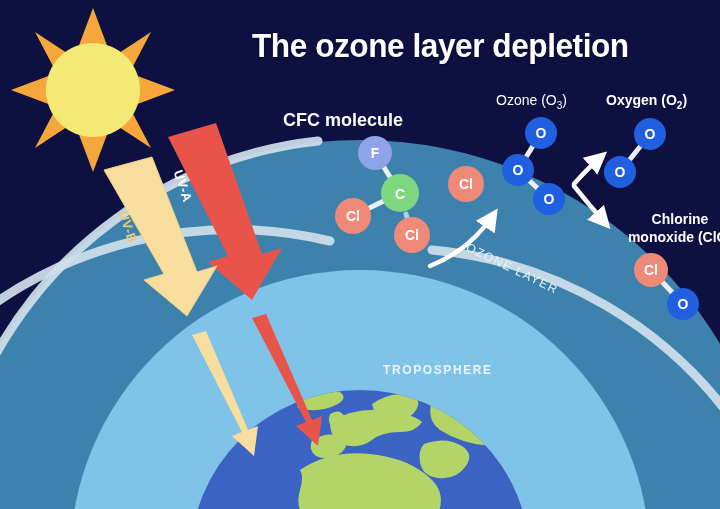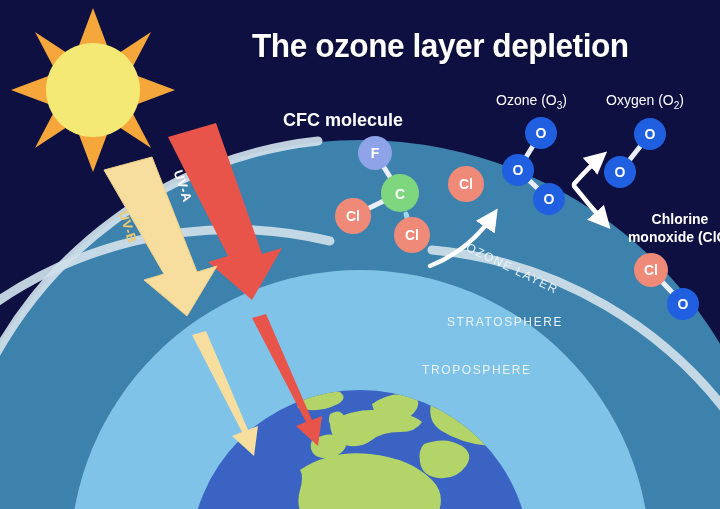--- a/index.html
+++ b/index.html
@@ -17,27 +17,27 @@
     left:252px; top:26px;
     font-size:34px; font-weight:bold;
     letter-spacing:-0.5px;
     font-family:"Liberation Sans Narrow","Liberation Sans",sans-serif;
     transform:scaleX(0.93);
     transform-origin:left top;
     text-shadow:0 1px 2px rgba(0,0,0,.45);
   }
   #lbl-cfc{left:283px;top:110px;font-size:18px;font-weight:600;}
   #lbl-ozone{left:479px;top:92px;font-size:14px;font-weight:400;margin-left:17px;}
-  #lbl-oxygen{left:606px;top:92px;font-size:14px;font-weight:400;}
+  #lbl-oxygen{left:606px;top:92px;font-size:14px;font-weight:700;}
   #lbl-clo{left:620px;top:210px;font-size:14px;font-weight:600;
            text-align:center;width:120px;line-height:18px;white-space:normal;}
   #lbl-strato{left:447px;top:315px;font-size:12px;letter-spacing:1.6px;
               color:#eaf4fb;font-weight:500;}
   #lbl-tropo{left:383px;top:363px;font-size:12px;letter-spacing:1.6px;
-             color:#eaf4fb;font-weight:400;margin-left:39px;}
+             color:#eaf4fb;font-weight:700;}
   #lbl-ozonelayer{
     left:470px;top:240px;font-size:12px;letter-spacing:1.5px;
     color:#eaf4fb;font-weight:500;
     transform:rotate(26deg);transform-origin:left top;
   }
   .uvtext{position:absolute;color:#ffffff;font-size:13px;font-weight:bold;
           letter-spacing:.5px;}
   #uva-text{left:185px;top:168px;transform:rotate(72deg);transform-origin:left top;}
   #uvb-text{left:130px;top:209px;transform:rotate(72deg);transform-origin:left top;
             color:#f0c96a;}
@@ -202,21 +202,20 @@
   <div class="lbl" id="lbl-cfc">CFC molecule</div>
 
   <div class="lbl" id="lbl-ozone"><span>Ozone (O</span><sub>3</sub><span>)</span></div>
 
   <div class="lbl" id="lbl-oxygen"><span>Oxygen (O</span><sub>2</sub><span>)</span></div>
 
   <div class="lbl" id="lbl-clo">Chlorine monoxide (ClO)</div>
 
   <div class="lbl" id="lbl-ozonelayer">OZONE LAYER</div>
 
-  <div class="lbl" id="lbl-strato">STRATOSPHERE</div>
 
   <div class="lbl" id="lbl-tropo">TROPOSPHERE</div>
 
   <div class="uvtext" id="uva-text">UV-A</div>
 
   <div class="uvtext" id="uvb-text">UV-B</div>
 
 </div>
 
 </body></html>

